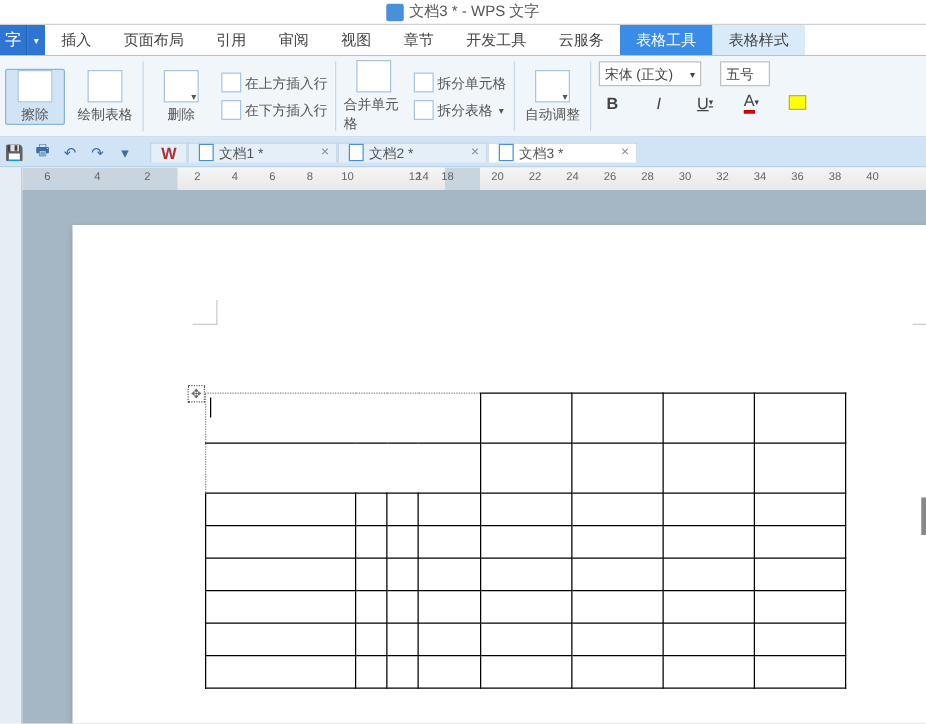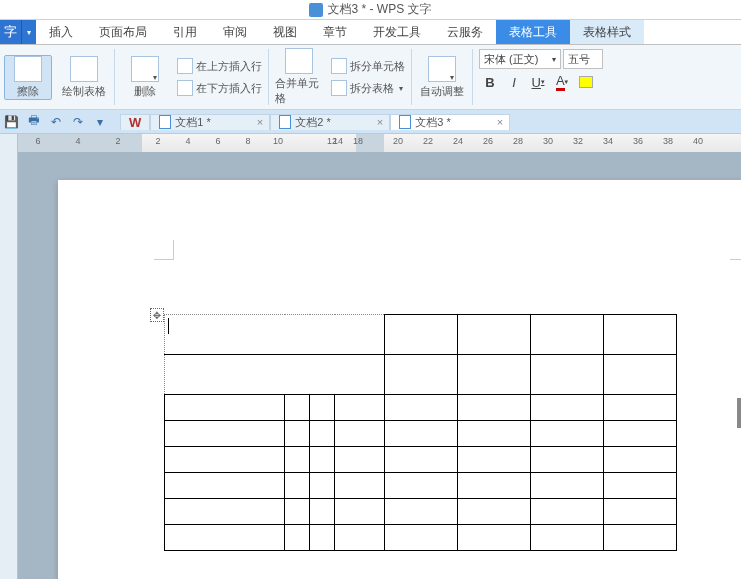--- a/index.html
+++ b/index.html
@@ -19,21 +19,21 @@
 .ribbon-group { display: flex; flex-direction: column; align-items: center; justify-content: center; padding: 2px 4px; border-right: 0; }
 .ribbon .big-btn { display: flex; flex-direction: column; align-items: center; justify-content: center; width: 48px; cursor: pointer; color: #555; font-size: 11px; }
 .ribbon .big-btn .ic { width: 28px; height: 26px; background: #fff; border: 1px solid #a8c4e0; margin-bottom: 2px; position: relative; }
 .ribbon .big-btn .ic .dd { position: absolute; right: 1px; bottom: -1px; font-size: 8px; color: #555; }
 .ribbon .big-btn.sel { background: #d0e4f5; border: 1px solid #8ab6de; border-radius: 2px; }
 .ribbon .stack { display: flex; flex-direction: column; justify-content: center; gap: 2px; padding: 0 4px; }
 .ribbon .small-row { display: flex; align-items: center; gap: 3px; color: #555; font-size: 11px; cursor: pointer; height: 20px; }
 .ribbon .small-row .sic { width: 16px; height: 16px; background: #fff; border: 1px solid #a8c4e0; }
 .ribbon .sep { width: 1px; background: #c6d9ea; margin: 4px 2px; }
 .ribbon .font-area { display: flex; flex-direction: column; gap: 2px; padding: 4px 4px 0 4px; }
-.ribbon .font-row { display: flex; gap: 2px; align-items: center; }
+.ribbon .font-row { display: flex; gap: 15px; align-items: center; }
 .ribbon .font-sel { background: #fff; border: 1px solid #c0c0c0; height: 20px; font-size: 11px; padding: 0 4px; display: flex; align-items: center; color: #444; }
 .ribbon .fmt-btn { width: 22px; height: 22px; display: flex; align-items: center; justify-content: center; color: #444; font-size: 13px; cursor: pointer; }
 .ribbon .fmt-btn.u { text-decoration: underline; }
 
 .qat { height: 24px; background: #d0e4f5; border-bottom: 1px solid #b0cde5; display: flex; align-items: center; padding: 0 4px; gap: 6px; }
 .qat .q { width: 16px; height: 16px; display: flex; align-items: center; justify-content: center; color: #3a6ea5; font-size: 12px; cursor: pointer; }
 .tabs { flex: 1; display: flex; align-items: stretch; margin-left: 6px; }
 .tab { display: flex; align-items: center; padding: 0 8px; gap: 4px; background: #e5eff8; border: 1px solid #c0d4e6; border-bottom: none; font-size: 11px; color: #555; min-width: 120px; position: relative; cursor: pointer; }
 .tab .doc-ic { width: 12px; height: 14px; background: #fff; border: 1px solid #4a90d9; }
 .tab.active { background: #fff; }

